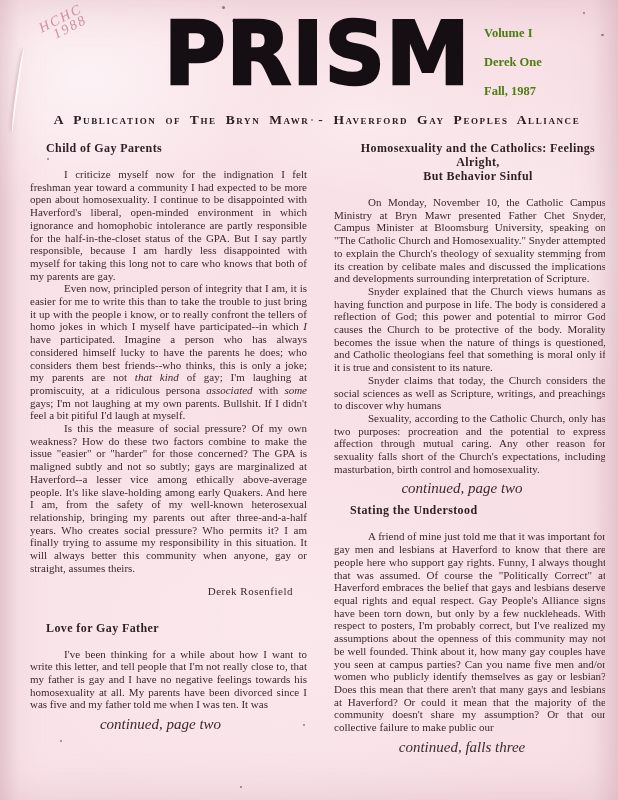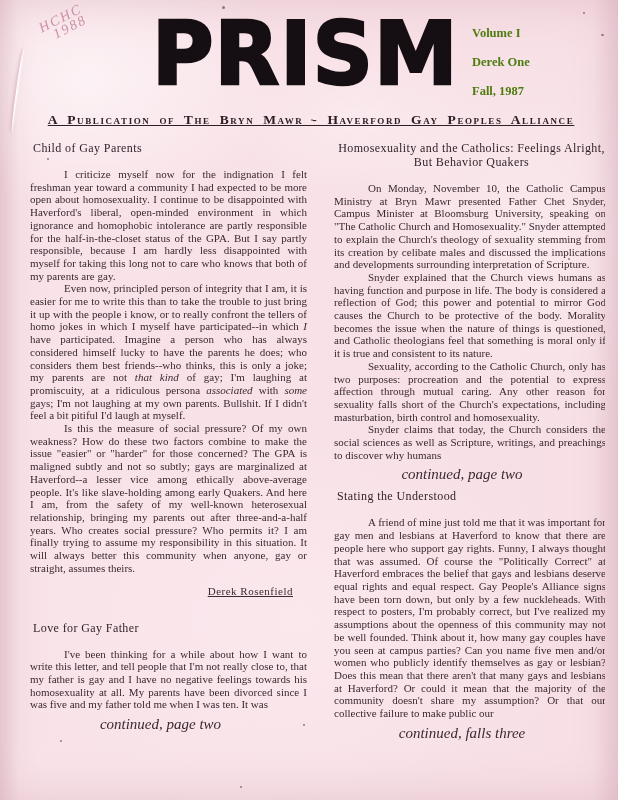--- a/index.html
+++ b/index.html
@@ -35,21 +35,21 @@
     font-style: italic; font-size: 14px; line-height: 12px;
     letter-spacing: 2px;
   }
   .handnote .line2 { margin-left: 10px; }
   .crease {
     position: absolute; left: 16px; top: 48px; height: 85px; width: 5px; z-index: 1;
     border-left: 2px solid rgba(255,255,255,0.8);
     box-shadow: -2px 0 3px rgba(190,130,145,0.35);
     transform: rotate(8deg); border-radius: 50%;
   }
-  .masthead { position: absolute; top: 0; left: 4px; right: 0; height: 140px; z-index: 2; }
+  .masthead { position: absolute; top: 0; left: 16px; right: 0; height: 140px; z-index: 2; }
   .title {
     position: absolute; top: 8px; left: 148px; margin: 0;
     font-family: "DejaVu Sans", sans-serif;
     font-weight: bold; font-size: 84px; line-height: 92px;
     letter-spacing: 1px;
     color: #150e12;
     -webkit-text-stroke: 2.5px #150e12;
     transform: scaleY(1.04);
   }
   .issue-info {
@@ -57,48 +57,47 @@
     font-weight: bold; font-size: 12.5px; color: #4d7c0f;
   }
   .issue-info > div { margin-bottom: 14px; white-space: nowrap; }
   .subtitle {
     position: absolute; top: 112px; left: 0; right: 0;
     text-align: center;
     font-variant: small-caps;
     font-weight: bold; font-size: 13.5px;
     letter-spacing: 1.6px; word-spacing: 4px;
     color: #2c2026;
-    text-decoration: underline;
   }
   .columns {
     position: absolute; top: 141px; left: 30px; right: 13px; bottom: 0;
     display: flex; gap: 27px; z-index: 2;
     overflow: hidden;
   }
   .col-left  { width: 277px; flex: 0 0 277px; }
   .col-right { width: 272px; flex: 0 0 272px; }
   .heading {
-    margin: 0 0 13px 3px;
-    font-size: 12px; font-weight: normal;
+    margin: 0 0 13px 16px;
+    font-size: 12px; font-weight: bold;
     letter-spacing: .4px; color: #2c1f25;
     line-height: 14px;
   }
   .heading.centered { text-align: center; }
   .heading-gap { margin-top: 24px; }
   .para {
     margin: 0;
     font-size: 11px; line-height: 12.7px;
     text-align: justify; text-indent: 34px;
     color: #3a2a31;
   }
   .para em { font-style: italic; }
   .signature {
     text-align: right; padding-right: 14px;
     margin: 10px 0 20px 0;
-    font-size: 11px; letter-spacing: .5px; text-decoration: underline;
+    font-size: 11px; letter-spacing: .5px;
   }
   .continued {
     text-align: center; padding-right: 16px;
     margin-top: 5px; margin-bottom: 6px;
     font-style: italic; font-size: 15px;
   }
 </style>
 </head>
 <body>
 
@@ -143,25 +142,25 @@
     <p class="para">Is this the measure of social pressure? Of my own weakness? How do these two factors combine to make the issue "easier" or "harder" for those concerned? The GPA is maligned subtly and not so subtly; gays are marginalized at Haverford--a lesser vice among ethically above-average people. It's like slave-holding among early Quakers. And here I am, from the safety of my well-known heterosexual relationship, bringing my parents out after three-and-a-half years. Who creates social pressure? Who permits it? I am finally trying to assume my responsibility in this situation. It will always better this community when anyone, gay or straight, assumes theirs.</p>
     <div class="signature">Derek Rosenfield</div>
     <h2 class="heading heading-gap">Love for Gay Father</h2>
     <p class="para">I've been thinking for a while about how I want to write this letter, and tell people that I'm not really close to, that my father is gay and I have no negative feelings towards his homosexuality at all. My parents have been divorced since I was five and my father told me when I was ten. It was</p>
     <div class="continued">continued, page two</div>
   </section>
 
   <section class="col-right">
     <h2 class="heading centered">
       <span>Homosexuality and the Catholics: Feelings Alright,</span><br>
-      <span>But Behavior Quakers</span>
+      <span>But Behavior Sinful</span>
     </h2>
     <p class="para">On Monday, November 10, the Catholic Campus Ministry at Bryn Mawr presented Father Chet Snyder, Campus Minister at Bloomsburg University, speaking on "The Catholic Church and Homosexuality." Snyder attempted to explain the Church's theology of sexuality stemming from its creation by celibate males and discussed the implications and developments surrounding interpretation of Scripture.</p>
     <p class="para">Snyder explained that the Church views humans as having function and purpose in life. The body is considered a reflection of God; this power and potential to mirror God causes the Church to be protective of the body. Morality becomes the issue when the nature of things is questioned, and Catholic theologians feel that something is moral only if it is true and consistent to its nature.</p>
+    <p class="para">Snyder claims that today, the Church considers the social sciences as well as Scripture, writings, and preachings to discover why humans</p>
     <p class="para">Sexuality, according to the Catholic Church, only has two purposes: procreation and the potential to express affection through mutual caring. Any other reason for sexuality falls short of the Church's expectations, including masturbation, birth control and homosexuality.</p>
-    <p class="para">Snyder claims that today, the Church considers the social sciences as well as Scripture, writings, and preachings to discover why humans</p>
     <div class="continued">continued, page two</div>
     <h2 class="heading">Stating the Understood</h2>
     <p class="para">A friend of mine just told me that it was important for gay men and lesbians at Haverford to know that there are people here who support gay rights. Funny, I always thought that was assumed. Of course the "Politically Correct" at Haverford embraces the belief that gays and lesbians deserve equal rights and equal respect. Gay People's Alliance signs have been torn down, but only by a few nuckleheads. With respect to posters, I'm probably correct, but I've realized my assumptions about the openness of this community may not be well founded. Think about it, how many gay couples have you seen at campus parties? Can you name five men and/or women who publicly identify themselves as gay or lesbian? Does this mean that there aren't that many gays and lesbians at Haverford? Or could it mean that the majority of the community doesn't share my assumption? Or that our collective failure to make public our</p>
     <div class="continued">continued, falls three</div>
   </section>
 
 </main>
 
 </body></html>

